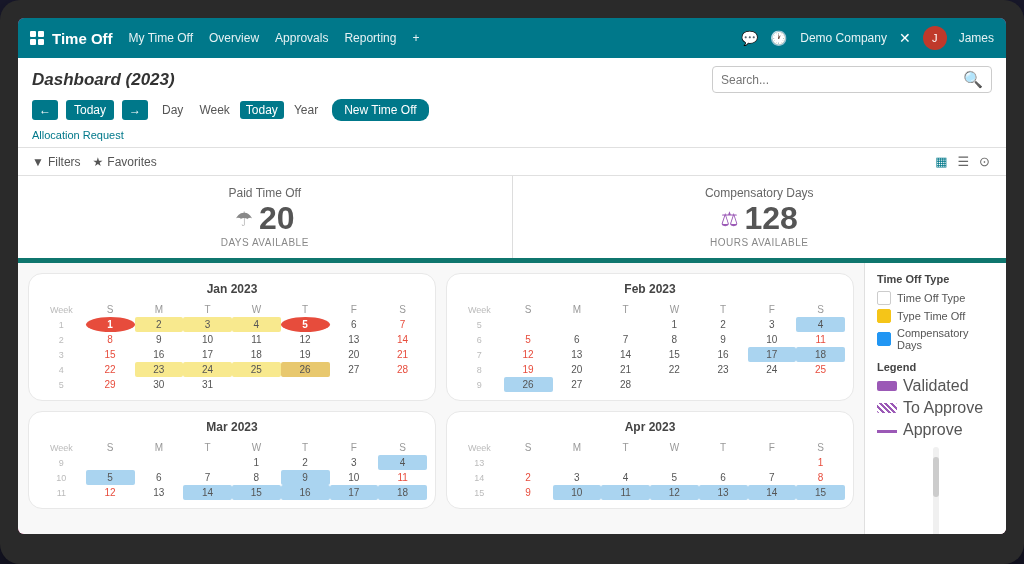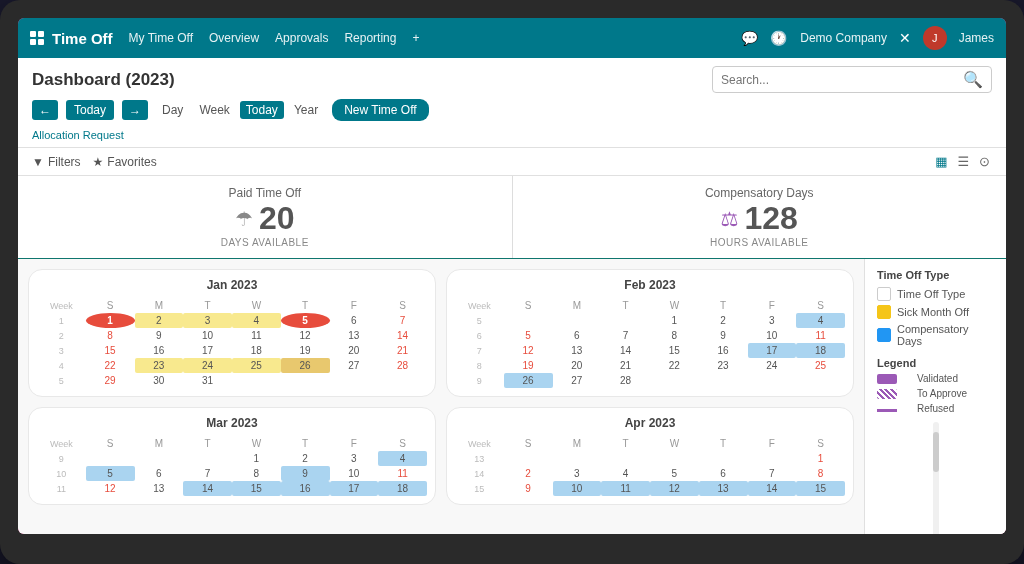--- a/index.html
+++ b/index.html
@@ -112,20 +112,21 @@
     .toolbar-row1 {
       display: flex;
       align-items: center;
       justify-content: space-between;
       margin-bottom: 6px;
     }
     .page-title {
       font-size: 17px;
       font-weight: 700;
       color: #333;
+      font-style: italic;
     }
     .search-bar {
       display: flex;
       align-items: center;
       border: 1px solid #ccc;
       border-radius: 4px;
       padding: 3px 8px;
       background: white;
       width: 280px;
     }
@@ -227,21 +228,21 @@
       font-size: 13px;
       color: #666;
       cursor: pointer;
       padding: 2px;
     }
     .view-icon-btn.active { color: #00788a; }
     
     .summary-section {
       display: flex;
       background: white;
-      border-bottom: 1px solid #0f766e;
+      border-bottom: 5px solid #0f766e;
       flex-shrink: 0;
     }
     .summary-card {
       flex: 1;
       padding: 10px 20px;
       text-align: center;
       border-right: 1px solid #ddd;
     }
     .summary-card:last-child { border-right: none; }
     .summary-label {
@@ -377,23 +378,23 @@
     .legend-box.blue { background: #2196F3; border-color: #2196F3; }
     .legend-section-title {
       font-weight: 600;
       font-size: 11px;
       color: #444;
       margin: 10px 0 4px 0;
     }
     .legend-validated {
       display: flex;
       align-items: center;
-      gap: 20px;
+      gap: 6px;
       margin-bottom: 4px;
-      font-size: 10px;
+      font-size: 16px;
       color: #555;
     }
     .legend-color-bar {
       width: 20px;
       height: 10px;
       border-radius: 2px;
     }
     .validated-bar { background: #9b59b6; }
     .to-approve-bar {
       width: 20px;
@@ -772,41 +773,41 @@
             </div>
 
           <div class="legend-panel">
             <div class="legend-title">Time Off Type</div>
             <div class="legend-item">
               <div class="legend-box"></div>
               <span>Time Off Type</span>
             </div>
             <div class="legend-item">
               <div class="legend-box yellow"></div>
-              <span>Sick Month Off</span>
+              <span>Type Time Off</span>
             </div>
             <div class="legend-item">
               <div class="legend-box blue"></div>
               <span>Compensatory Days</span>
             </div>
 
             <div class="legend-section-title">Legend</div>
             <div class="legend-validated">
               <div class="legend-color-bar validated-bar"></div>
               <span>Validated</span>
             </div>
             <div class="legend-validated">
               <div class="to-approve-bar"></div>
               <span>To Approve</span>
             </div>
             <div class="legend-validated">
               <div style="display:flex;align-items:center;">
                 <div class="refused-bar"></div>
               </div>
-              <span>Refused</span>
+              <span>Approve</span>
             </div>
 
             <div class="scrollbar-track">
               <div class="scrollbar-thumb"></div>
             </div>
           </div>
         </div>
       </div>
     </div>
   </div>

